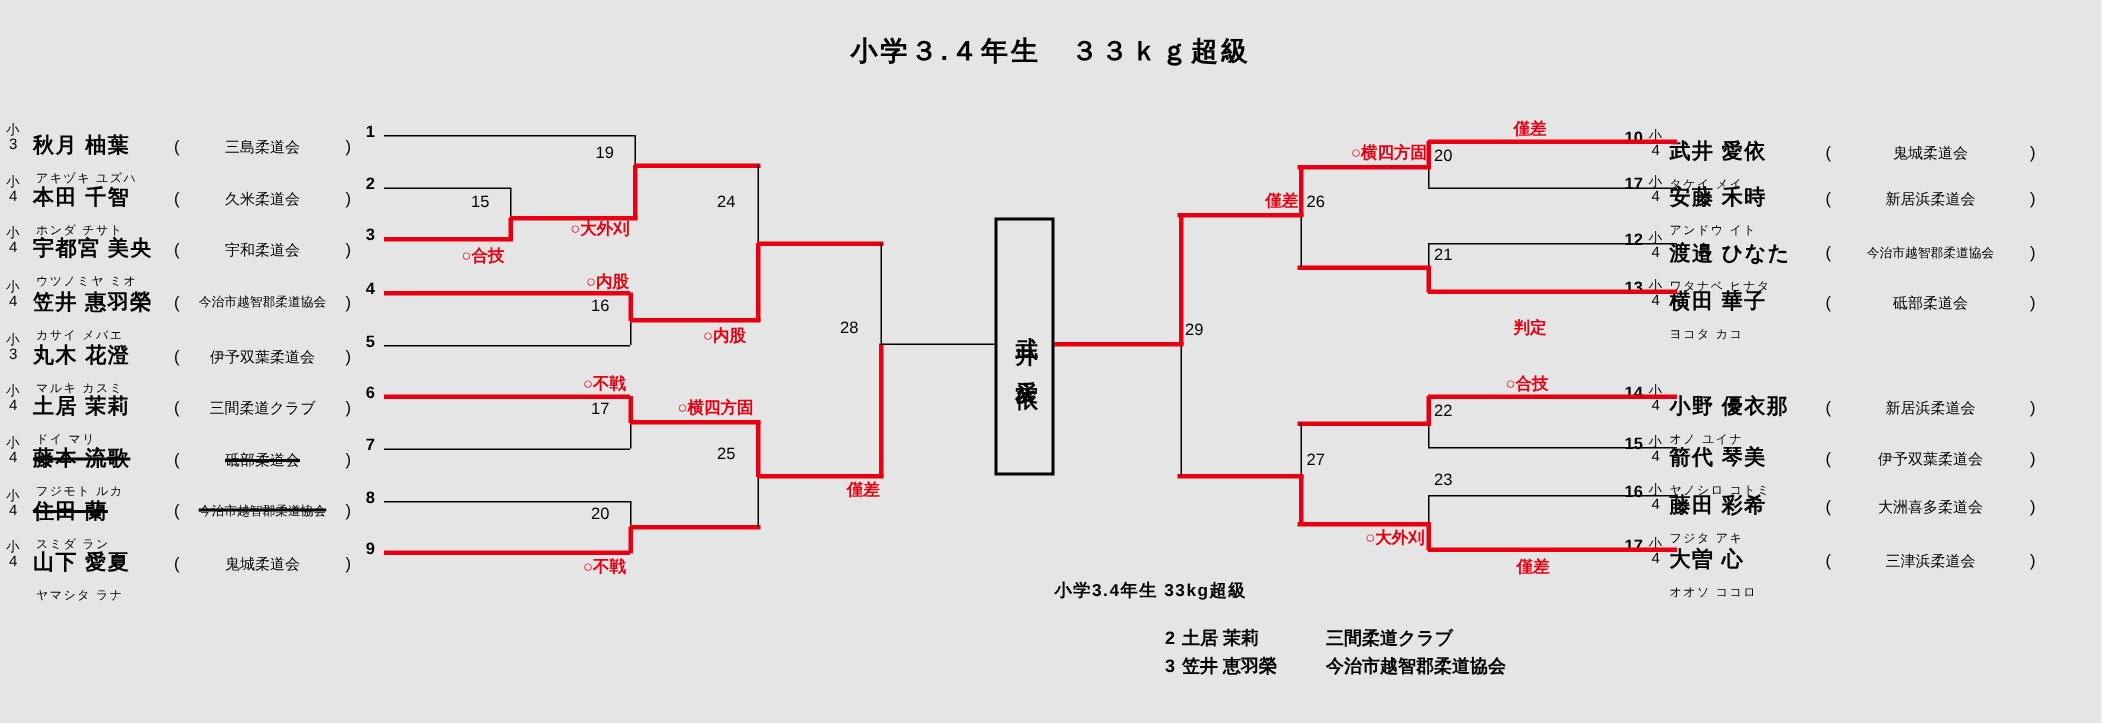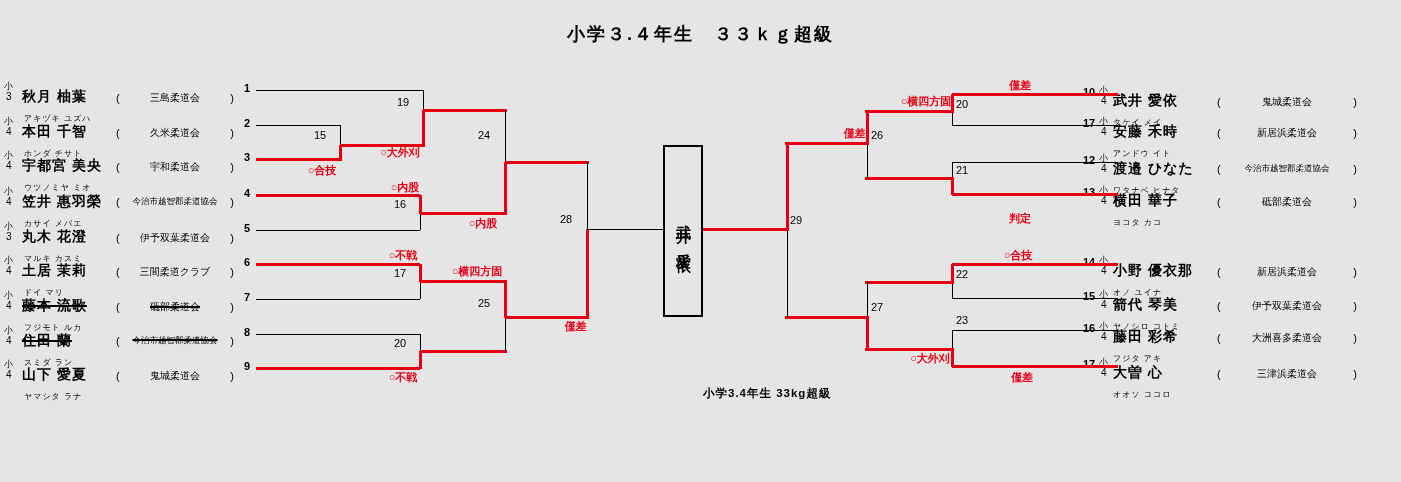--- a/index.html
+++ b/index.html
@@ -370,14 +370,20 @@
   <div class="tech" style="left:995px;top:211px;width:50px">判定</div>
   <div class="tech" style="left:987px;top:248px;width:62px">○合技</div>
   <div class="tech" style="left:898px;top:351px;width:64px">○大外刈</div>
   <div class="tech" style="left:997px;top:370px;width:50px">僅差</div>
 
   <div class="champ">
     <span>武井 愛依</span>
   </div>
 
   <div class="res-head">小学3.4年生 33kg超級</div>
+  <div class="res-row" style="top:417px">
+    <span class="res-rank">2</span><span class="res-name">土居 茉莉</span><span class="res-club">三間柔道クラブ</span>
+  </div>
+  <div class="res-row" style="top:436px">
+    <span class="res-rank">3</span><span class="res-name">笠井 恵羽榮</span><span class="res-club">今治市越智郡柔道協会</span>
+  </div>
 
 </div>
 
 </body></html>

